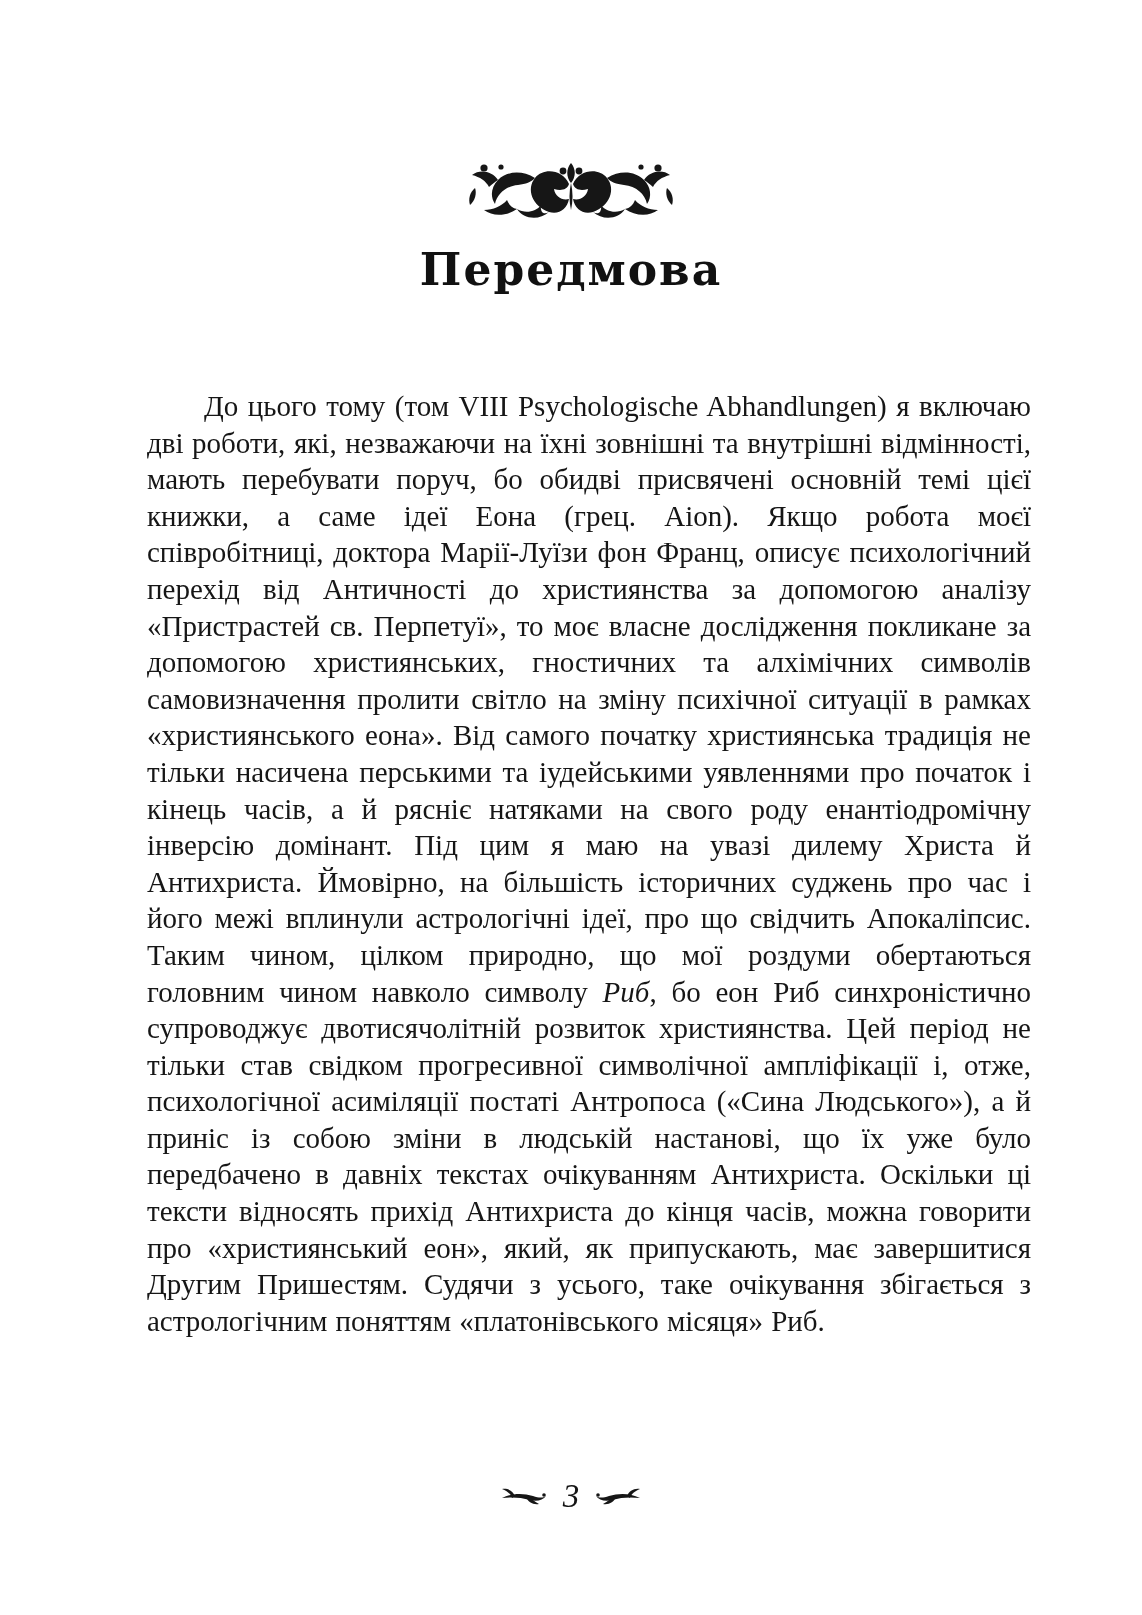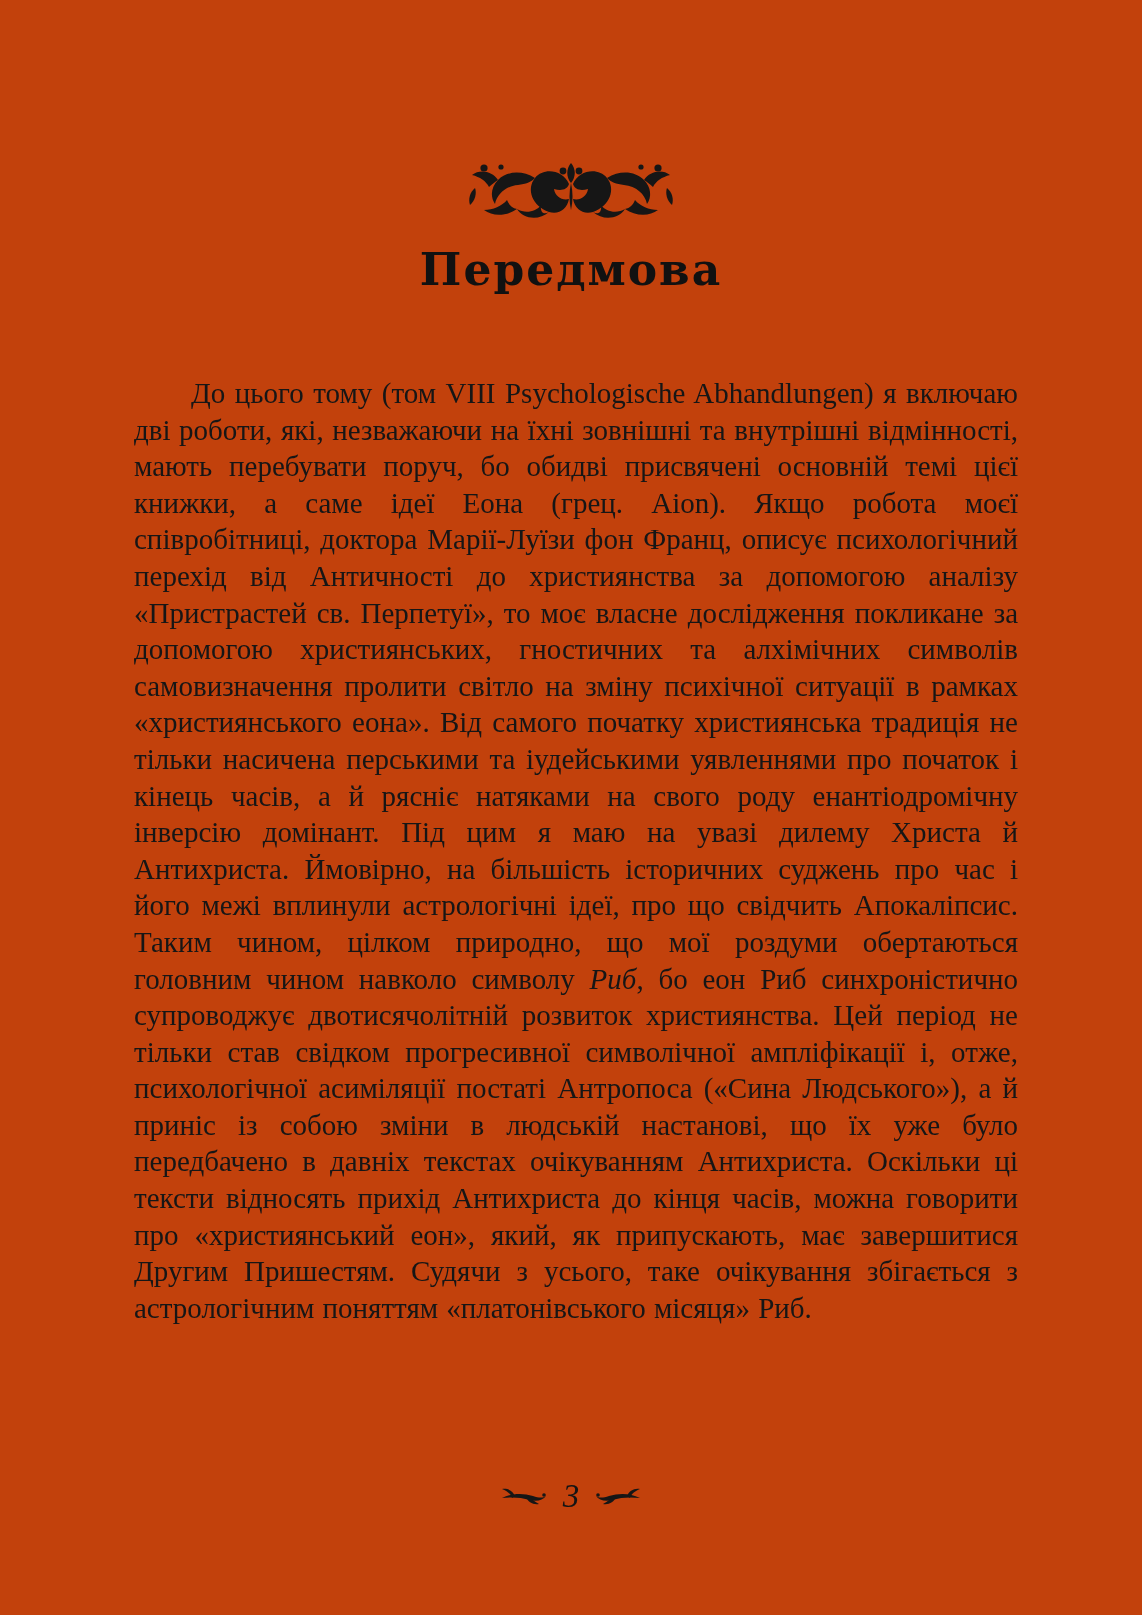--- a/index.html
+++ b/index.html
@@ -1,20 +1,20 @@
 <!DOCTYPE html>
 <html><head>
 <meta charset="utf-8">
 <style>
   html, body { margin: 0; padding: 0; background: #e8e8e8; }
   .page {
     position: relative;
     width: 1142px;
     height: 1615px;
-    background: #c2410c;
+    background: #ffffff;
     margin: 0 auto;
     font-family: "Liberation Serif", serif;
     color: #141414;
     overflow: hidden;
   }
   .ornament-top {
     position: absolute;
     top: 160px;
     left: 0;
     width: 100%;
@@ -32,21 +32,21 @@
     font-weight: 700;
     font-size: 44px;
     letter-spacing: 2px;
     color: #111111;
   }
   .body-text {
     position: absolute;
     top: 371px;
     left: 130px;
     width: 884px;
-    margin: 4px;
+    margin: 17px;
     font-size: 29px;
     line-height: 36.6px;
     text-align: justify;
     text-indent: 57px;
     color: #161616;
     word-spacing: 1px;
   }
   .body-text em { font-style: italic; }
   .page-footer {
     position: absolute;

